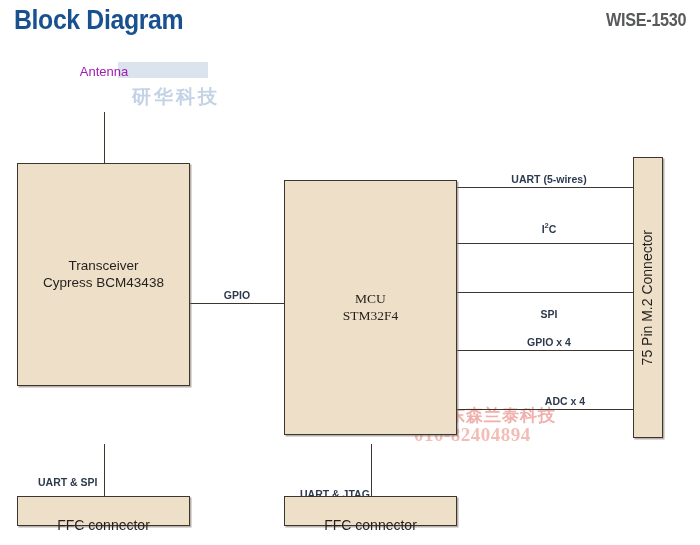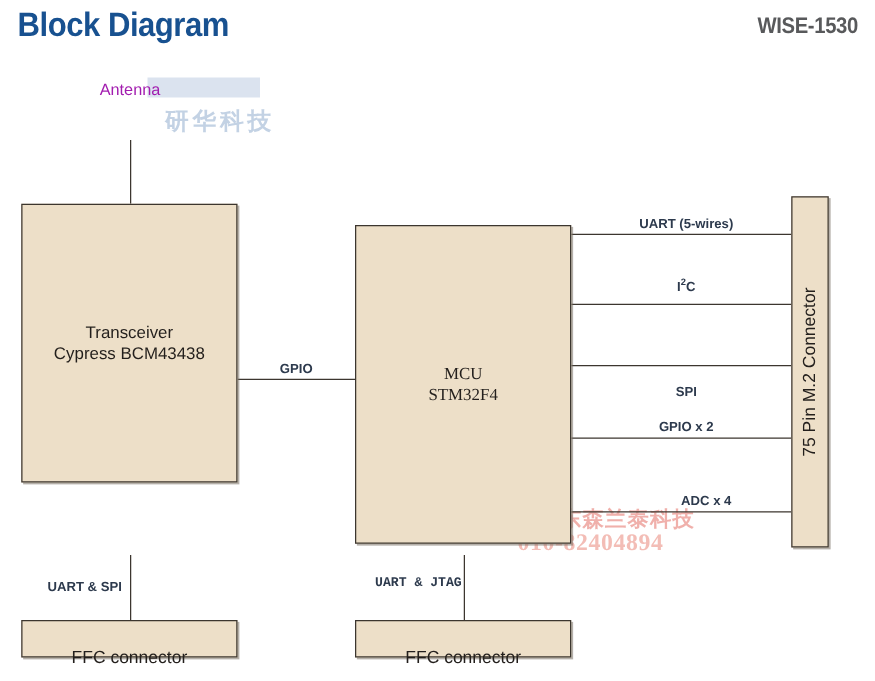--- a/index.html
+++ b/index.html
@@ -176,34 +176,34 @@
   <div class="model-label">WISE-1530</div>
 
   <div class="plain-label" style="left:104px; top:64px;">Antenna</div>
 
   <div class="vline" style="left:104px; top:112px; height:51px;"></div>
 
   <div class="hline" style="left:190px; top:303px; width:94px;"></div>
   <div class="sig-label center" style="left:237px; top:289px;">GPIO</div>
 
   <div class="vline" style="left:104px; top:444px; height:52px;"></div>
-  <div class="sig-label" style="left:38px; top:464px;">UART &amp; SPI</div>
+  <div class="sig-label" style="left:38px; top:476px;">UART &amp; SPI</div>
 
   <div class="vline" style="left:371px; top:444px; height:52px;"></div>
-  <div class="sig-label" style="left:300px; top:461px;font-family:Liberation Mono, monospace;">UART &amp; JTAG</div>
+  <div class="sig-label" style="left:300px; top:488px;">UART &amp; JTAG</div>
 
   <div id="m2-lines">
       <div class="hline" style="left: 457px; top: 187px; width: 176px;"></div>
       <div class="sig-label center" style="left: 549px; top: 173px;">UART (5-wires)</div>
       <div class="hline" style="left: 457px; top: 243px; width: 176px;"></div>
       <div class="sig-label center" style="left: 549px; top: 221px;">I<sup>2</sup>C</div>
       <div class="hline" style="left: 457px; top: 292px; width: 176px;"></div>
       <div class="sig-label center" style="left: 549px; top: 278px; margin-top: 30px;">SPI</div>
       <div class="hline" style="left: 457px; top: 350px; width: 176px;"></div>
-      <div class="sig-label center" style="left: 549px; top: 336px;">GPIO x 2</div>
+      <div class="sig-label center" style="left: 549px; top: 336px;">GPIO x 4</div>
       <div class="hline" style="left: 457px; top: 409px; width: 176px;"></div>
       <div class="sig-label center" style="left: 549px; top: 395px; margin-left: 16px;">ADC x 4</div>
     </div>
 
 
   <div class="box" id="box-transceiver">
     <div class="box-text">Transceiver
 Cypress BCM43438</div>
   </div>
 

